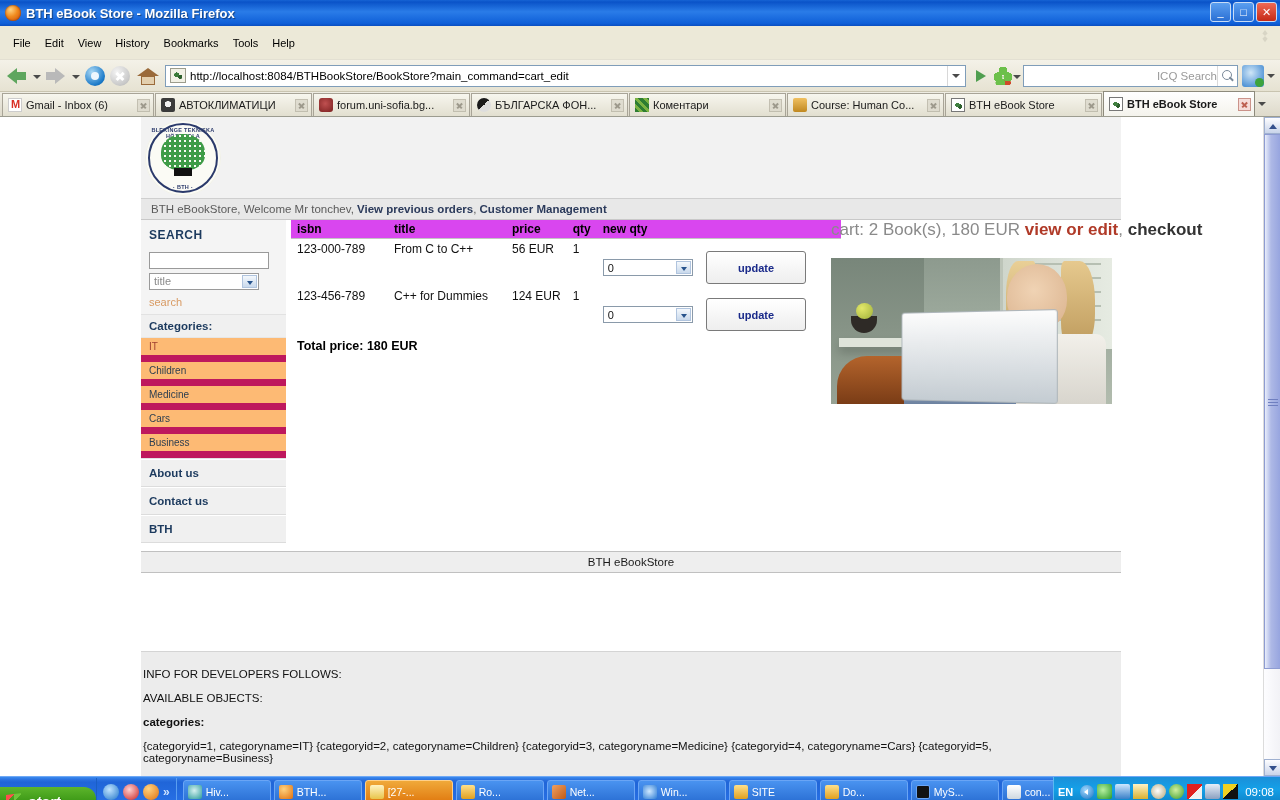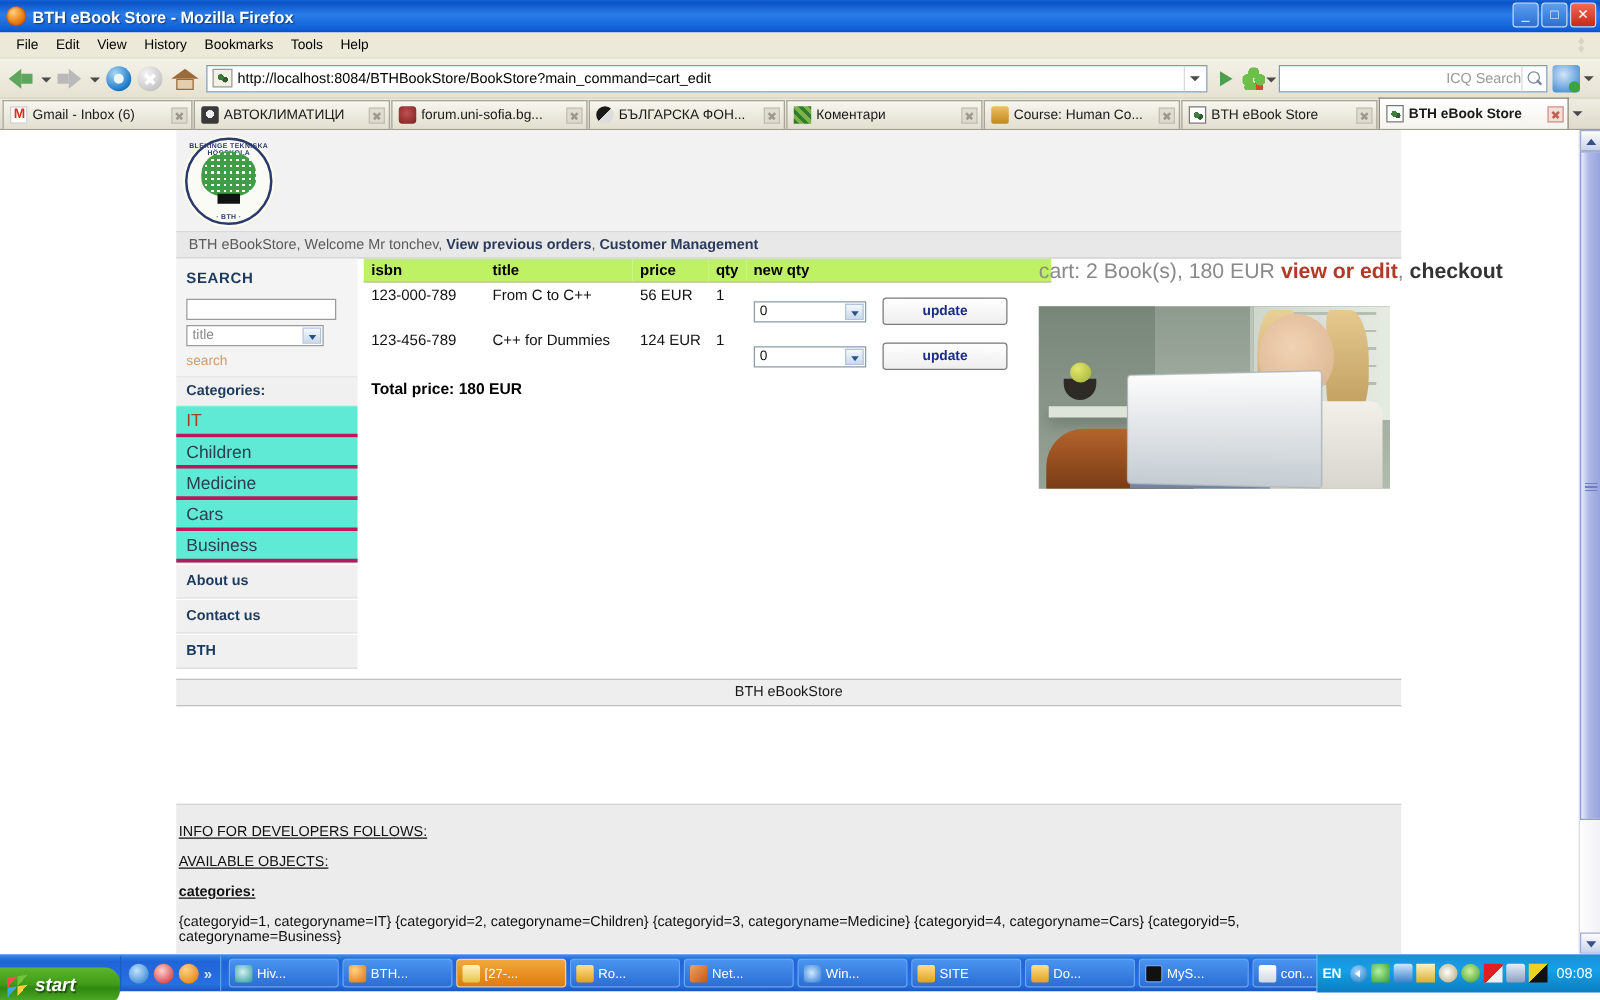--- a/index.html
+++ b/index.html
@@ -37,21 +37,21 @@
     border: 1px solid #c8dcf6;
     display: flex; align-items: center; justify-content: center;
     font-size: 11px; color: #fff; font-family: "Liberation Sans", sans-serif;
     background: linear-gradient(to bottom, #5b9ff0, #2a6fd4);
   }
   .winbtn.close { background: linear-gradient(to bottom, #f06a55, #c52a16); }
   .winbtn i { font-style: normal; line-height: 1; }
 
   
   .menubar {
-    height: 21px; background: #ece9d8;
+    height: 34px; background: #ece9d8;
     display: flex; align-items: center;
     padding-left: 6px;
     border-bottom: 1px solid #e3e0d2;
     position: relative;
   }
   .menubar .mi {
     font-size: 11px; color: #000; padding: 2px 7px;
     white-space: nowrap;
   }
   .menubar .right-gizmo {
@@ -348,34 +348,34 @@
     border-top: 4px solid #27538c;
   }
   .search-link { margin-top: 6px; font-size: 11px; color: #d89a62; }
 
   .side-block { border-bottom: 1px solid #e2e2e2; }
   .side-head {
     background: #f0f0f0; color:#1c3a5e; font-weight:bold; font-size:11.5px;
     padding: 5px 8px; border-bottom: 1px solid #e6e6e6;
   }
   .side-item {
-    background: #5eead4; font-size: 14px; color: #2c3e50;
-    padding: 3px 8px; border-bottom: 3px solid #be185d;
+    background: #fdba74; font-size: 10px; color: #2c3e50;
+    padding: 3px 8px; border-bottom: 7px solid #be185d;
   }
   .side-item.hot { color: #a04030; }
   .side-nav {
     background: #f0f0f0; color: #1c3a5e; font-weight: bold; font-size: 11.5px;
     padding: 7px 8px; border-bottom: 1px solid #dcdcdc; border-top: 1px solid #fff;
   }
 
   
   .maincol { flex: 1 1 auto; padding: 0 0 0 0; min-width:0; }
   .cart-table { border-collapse: collapse; width: 550px; margin-left: 5px; }
   .cart-table th {
-    background: #bef264; font-size: 12px; text-align: left;
+    background: #d946ef; font-size: 12px; text-align: left;
     padding: 2px 6px 2px 6px; color: #000; font-weight: bold;
     border-bottom: 1px solid #c4c4c4;
     white-space: nowrap;
   }
   .cart-table td {
     font-size: 12px; padding: 3px 6px; color: #111; vertical-align: top;
     white-space: nowrap;
   }
   .cart-table tr.datarow td { padding-bottom: 2px; }
   .qty-cell { padding-top: 12px !important; }
@@ -388,21 +388,21 @@
     position: absolute; right: 1px; top: 1px; width: 15px; height: 13px;
     background: linear-gradient(to bottom, #f4f8fc, #c9d9ec);
     border: 1px solid #b0c4de;
   }
   .qtyselect .sc-arrow:after {
     content:''; position:absolute; left:4px; top:5px;
     border-left: 3.5px solid transparent; border-right: 3.5px solid transparent;
     border-top: 4px solid #27538c;
   }
   .updatebtn {
-    width: 100px; height: 22px; margin-left: 10px;
+    width: 100px; height: 33px; margin-left: 10px;
     border: 1px solid #7a7a7a; border-radius: 3px;
     background: linear-gradient(to bottom, #ffffff, #eeeeee);
     color: #1a2a8a; font-weight: bold; font-size: 11px;
     display: inline-flex; align-items: center; justify-content: center;
     vertical-align: middle;
   }
   .total-price { font-size: 12.5px; font-weight: bold; margin: 6px 0 0 11px; color:#000; }
 
   
   .promo { width: 290px; flex: 0 0 290px; margin-left: 10px; }
@@ -451,21 +451,21 @@
     text-align: center; font-size: 11.5px; color: #1a1a1a;
     padding: 4px 0;
   }
 
   .devinfo {
     margin-top: 78px; background: #ececec;
     padding: 10px 0 6px 2px; font-size: 11.5px; color: #111;
     border-top: 1px solid #d4d4d4;
     line-height: 1.05;
   }
-  .devinfo .line { padding: 6px 0 6px 0; text-decoration: underline; }
+  .devinfo .line { padding: 6px 0 6px 0; }
   .devinfo .b { font-weight: bold; }
   .devinfo .wrapline { padding: 6px 0; }
 
   
   .vscroll {
     position:absolute; right:0; top:0; width:17px; height:659px;
     background:#f4f4f4; border-left:1px solid #dcdcdc;
   }
   .vscroll .btn {
     width:17px;height:17px;

